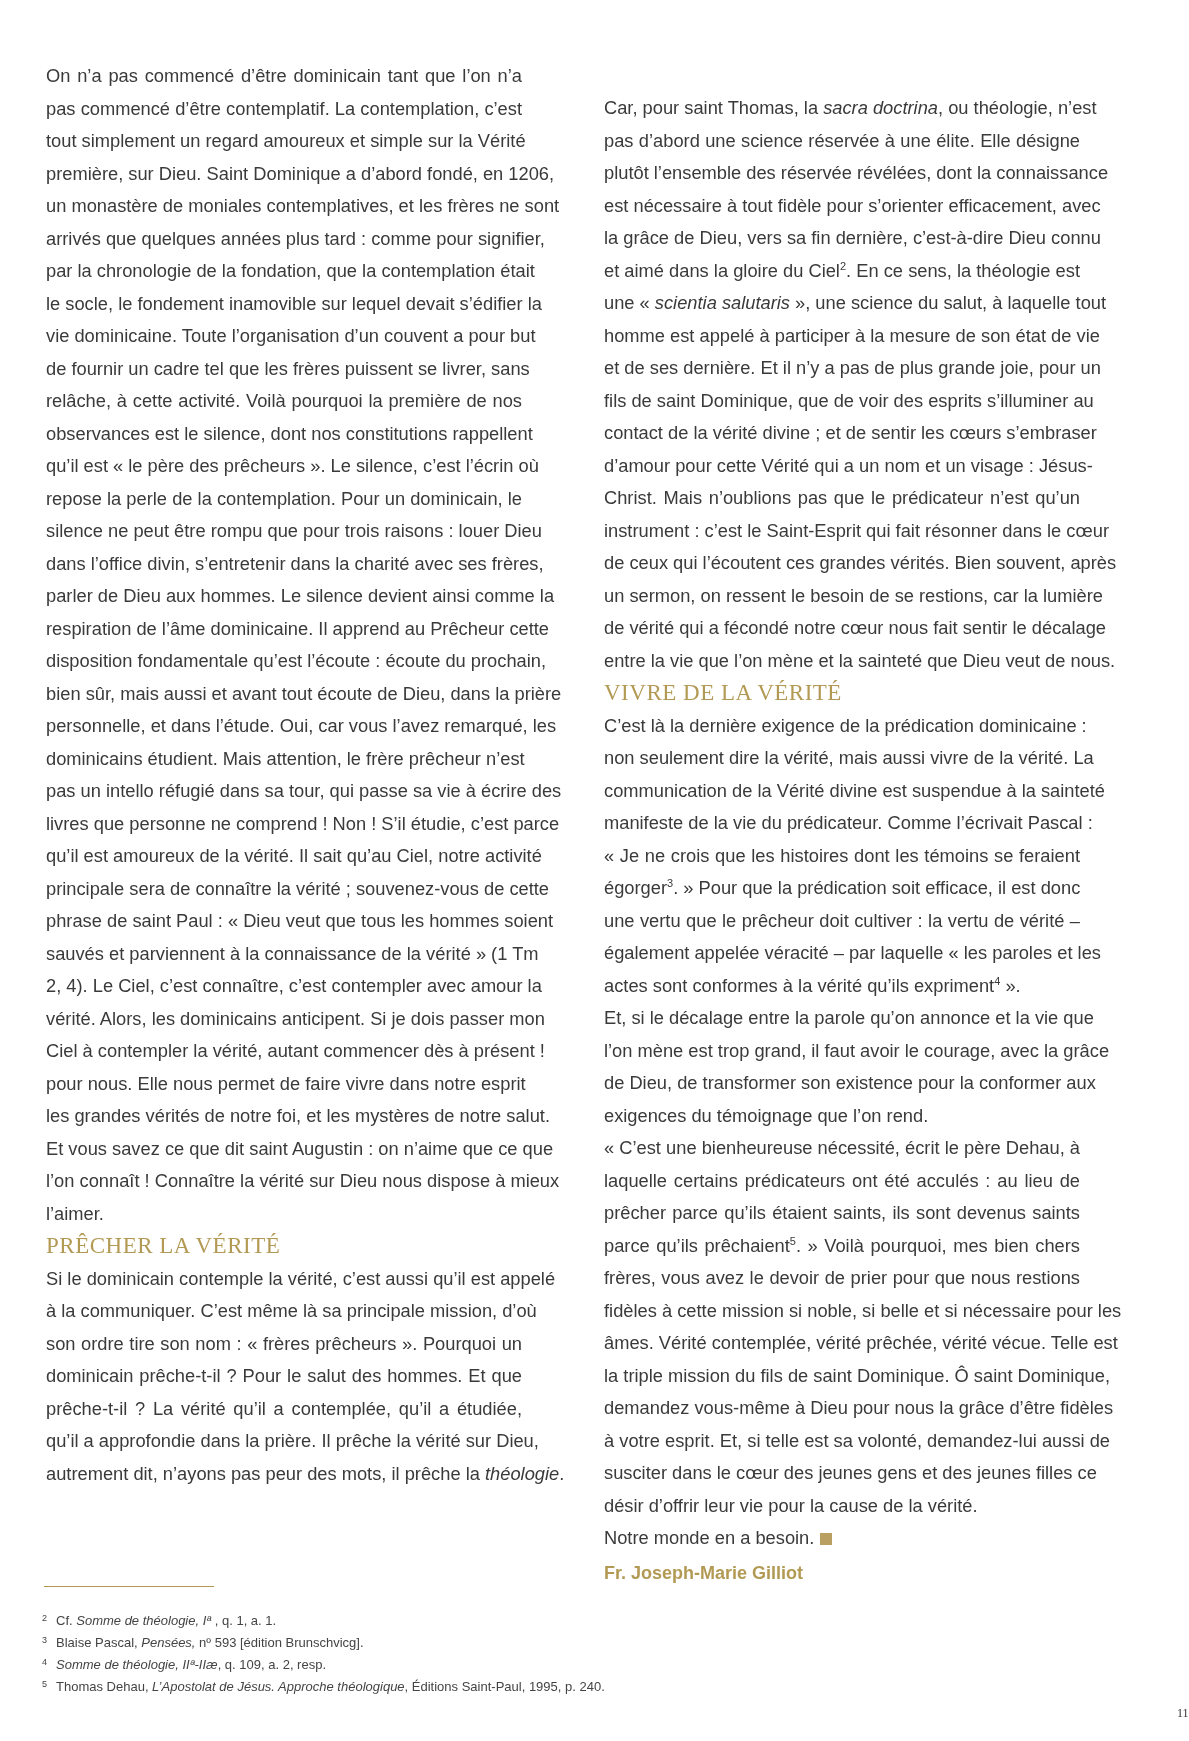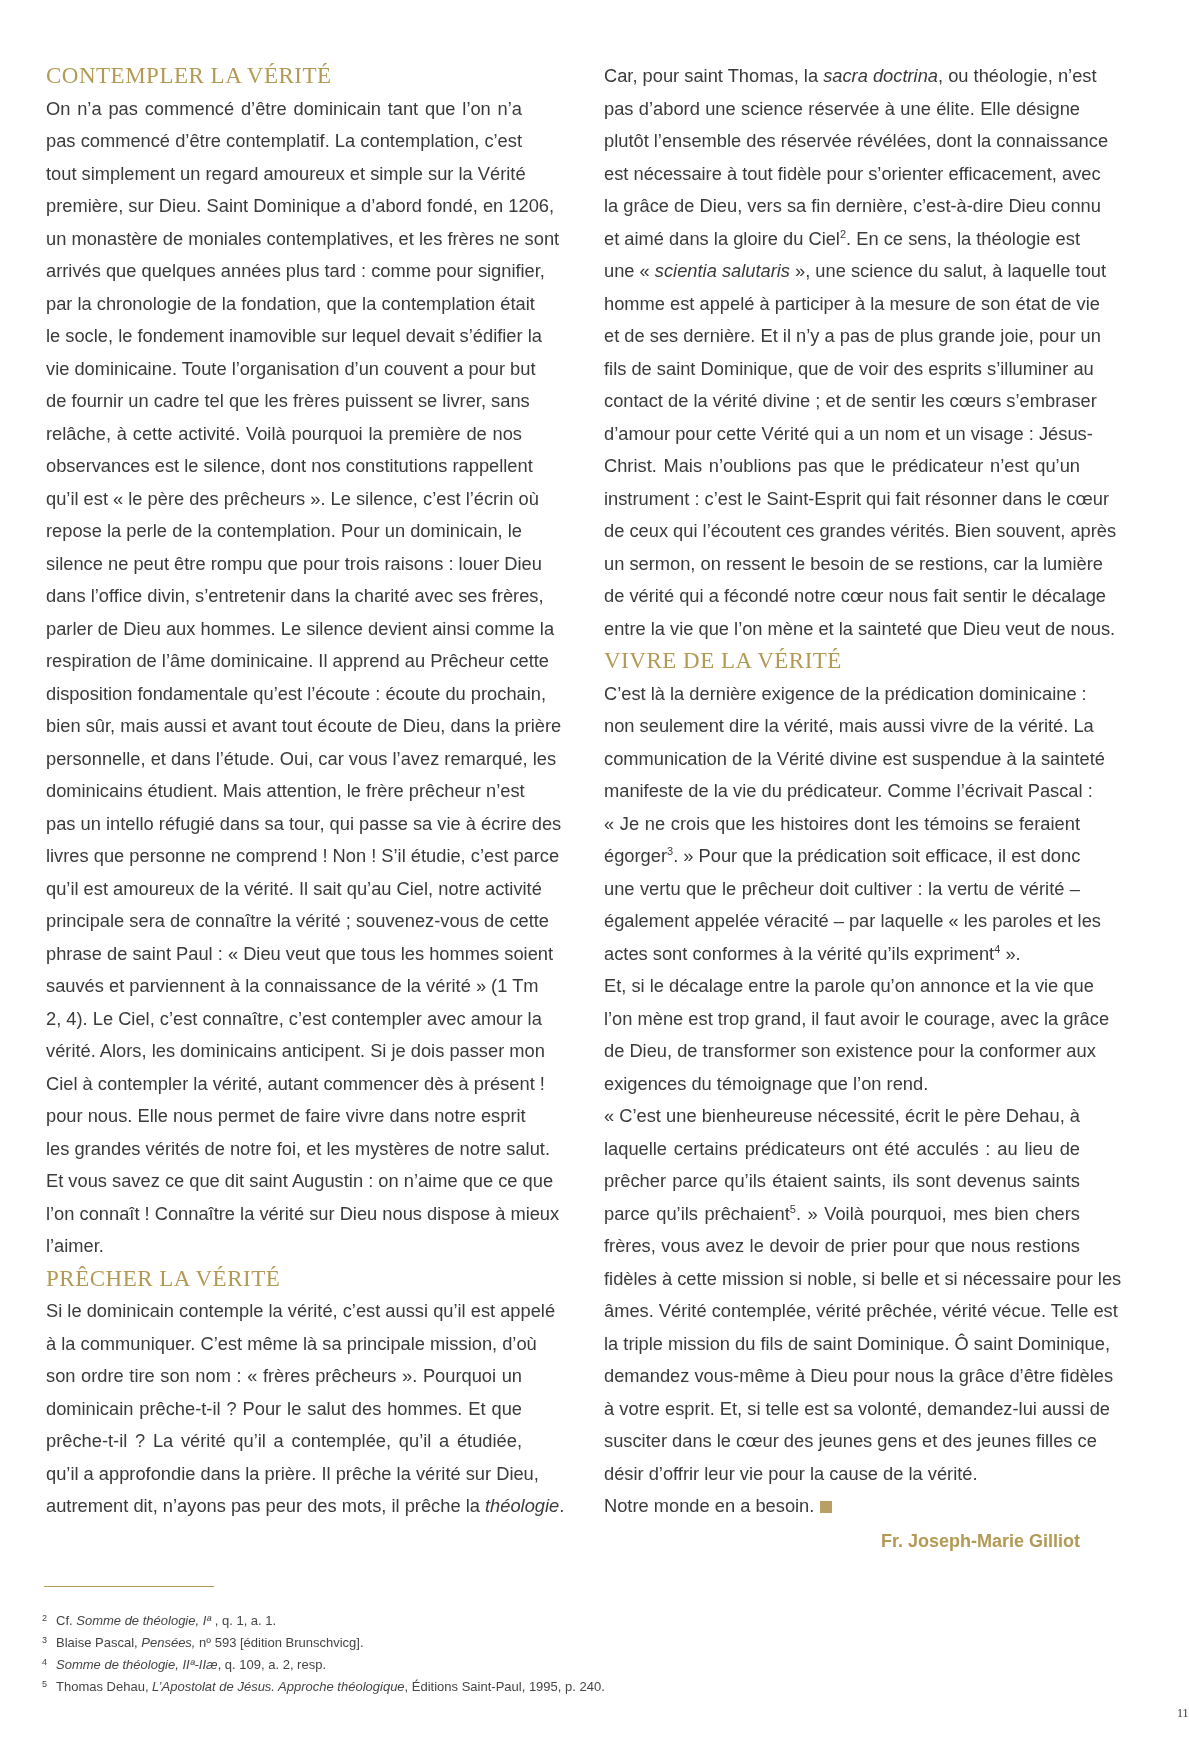--- a/index.html
+++ b/index.html
@@ -1,45 +1,44 @@
 <!DOCTYPE html>
 <html><head>
 <meta charset="utf-8">
 <style>
   html, body { margin: 0; padding: 0; background: #ffffff; }
   body { width: 1189px; height: 1741px; position: relative; overflow: hidden;
          font-family: "Liberation Sans", "DejaVu Sans", sans-serif; color: #3a3a3a; }
   .col { position: absolute; top: 60px; width: 476px; }
   .col-left { left: 46px; }
-  .col-right { left: 604px; }
+  .col-right { left: 604px; margin-top: 32px; }
   .heading { font-family: "Liberation Serif", "DejaVu Serif", serif; color: #b39a54;
              font-size: 23px; letter-spacing: 0.5px; height: 32.5px; line-height: 32.5px;
              white-space: nowrap; }
   .line { font-size: 18.3px; height: 32.5px; line-height: 32.5px; white-space: nowrap;
           text-align: justify; text-align-last: justify; }
   .line.last { text-align-last: left; }
   .line i { font-style: italic; }
   sup { font-size: 11px; line-height: 0; vertical-align: super; }
   .end-square { display: inline-block; width: 12px; height: 12px; background: #b9a062;
                 margin-left: 6px; vertical-align: middle; }
-  .signature { text-align: right; font-weight: bold; color: #b39a54; font-size: 18px;
+  .signature { font-weight: bold; color: #b39a54; font-size: 18px;
                height: 36px; line-height: 36px; font-family: "Liberation Sans Narrow", "Liberation Sans", sans-serif; }
   .fn-rule { position: absolute; left: 44px; top: 1586px; width: 170px; height: 0;
              border-top: 1px solid #b39a54; }
   .footnotes { position: absolute; left: 42px; top: 1610px; font-size: 13px; color: #444; }
   .fn { height: 22px; line-height: 22px; white-space: nowrap; }
   .fn .num { display: inline-block; width: 14px; font-size: 9px; vertical-align: top; line-height: 16px; }
   .page-num { position: absolute; left: 1177px; top: 1706px; font-family: "Liberation Serif", serif;
               font-size: 12px; color: #333; }
 </style>
 </head>
 <body>
 
 <div class="col col-left">
-  <div class="heading">CONTEMPLER LA VÉRITÉ</div>
   <div id="s1-lines">
       <div class="line">On n’a pas commencé d’être dominicain tant que l’on n’a</div>
       <div class="line">pas commencé d’être contemplatif. La contemplation, c’est</div>
       <div class="line">tout simplement un regard amoureux et simple sur la Vérité</div>
       <div class="line">première, sur Dieu. Saint Dominique a d’abord fondé, en 1206,</div>
       <div class="line">un monastère de moniales contemplatives, et les frères ne sont</div>
       <div class="line">arrivés que quelques années plus tard : comme pour signifier,</div>
       <div class="line">par la chronologie de la fondation, que la contemplation était</div>
       <div class="line">le socle, le fondement inamovible sur lequel devait s’édifier la</div>
       <div class="line">vie dominicaine. Toute l’organisation d’un couvent a pour but</div>

